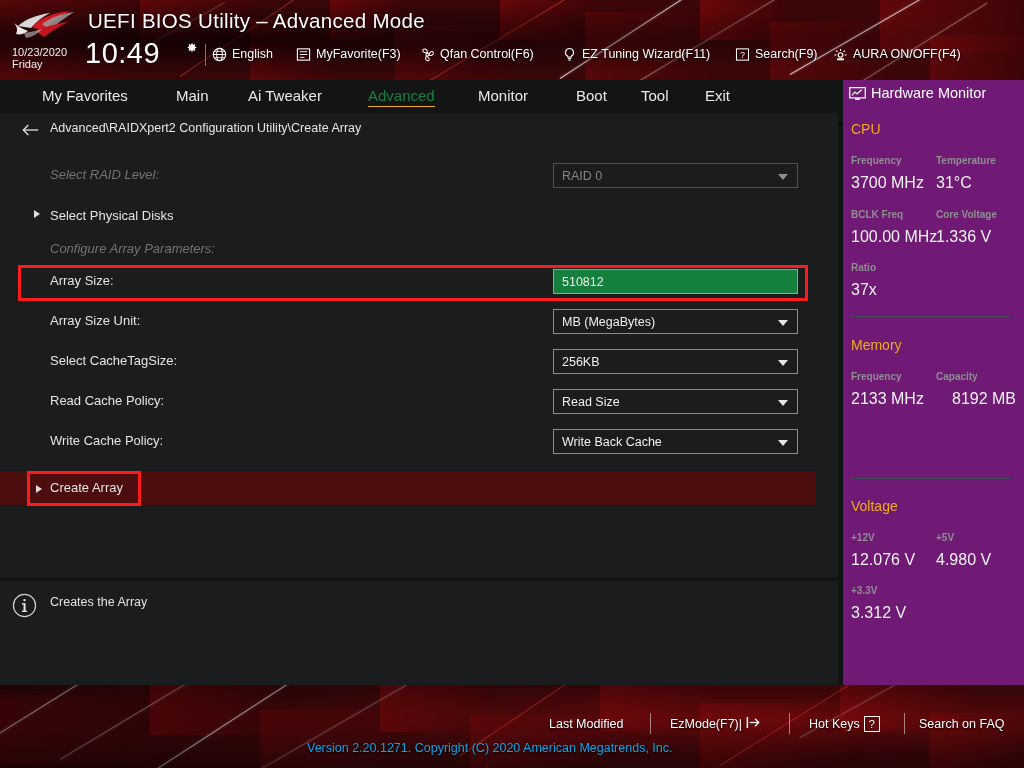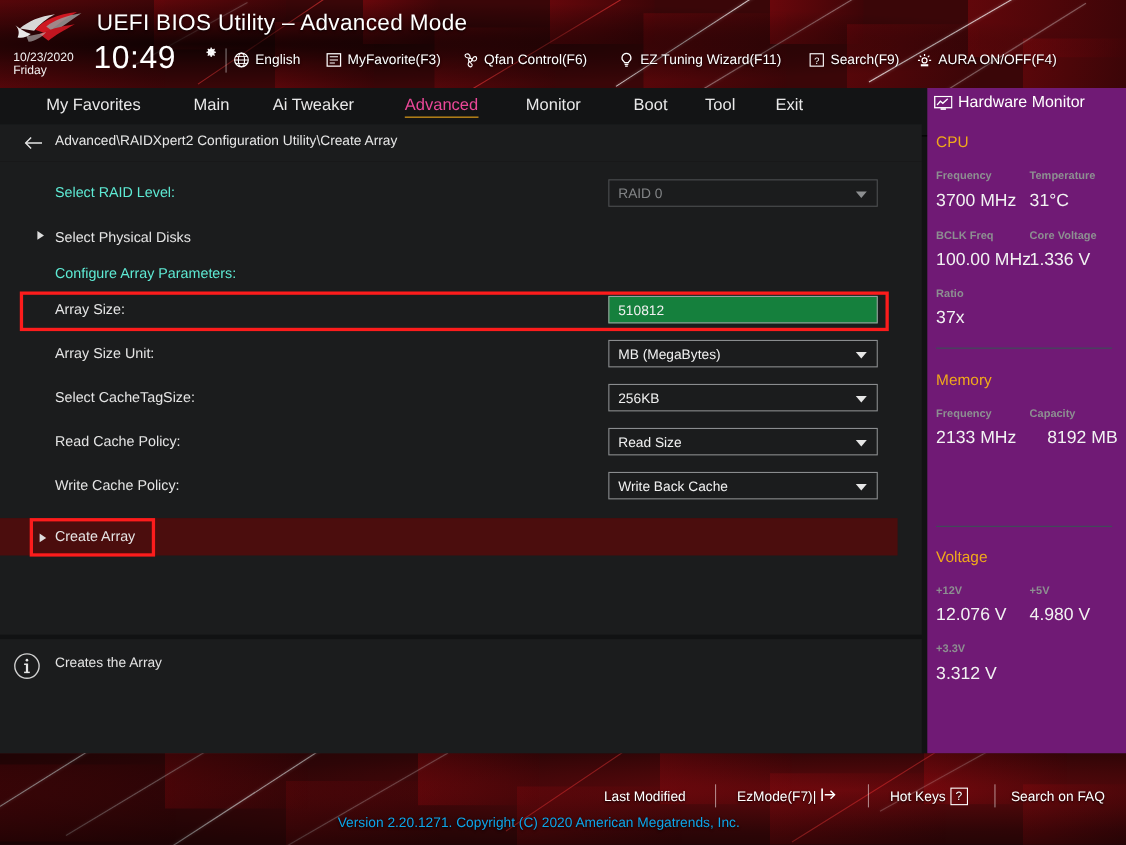--- a/index.html
+++ b/index.html
@@ -61,40 +61,40 @@
   .navbar {
     position:absolute; left:0; top:80px; width:1024px; height:44px;
     background:#131415;
     border-bottom:1px solid #000;
   }
   .navbar-inner { position:relative; height:32px; }
   .tab {
     position:absolute; top:0; height:32px; line-height:31px;
     color:#e9e9e9; font-size:15px; white-space:nowrap;
   }
-  .tab.active { color:#ec4899; }
+  .tab.active { color:#15803d; }
   .tab.active::after {
     content:""; position:absolute; left:0; right:0; bottom:5px; height:1px; background:#f0a91b;
   }
 
   
   .crumbbar { position:absolute; left:0; top:113px; width:838px; height:34px; background:#1b1c1d; }
   .crumb-back { position:absolute; left:22px; top:9px; width:18px; height:16px; }
   .crumb-txt { position:absolute; left:50px; top:8px; font-size:12.5px; color:#e6e6e6; }
 
   
   .content {
     position:absolute; left:0; top:147px; width:838px; height:430px;
     background:#1b1c1d;
   }
   .row { position:absolute; left:0; width:838px; height:36px; }
   .row .lbl {
     position:absolute; top:9px; font-size:13px; color:#e4e4e4; white-space:nowrap;
   }
-  .row .lbl.dim { color:#5eead4; }
+  .row .lbl.dim { color:#737373;font-style:italic; }
   .row .lbl.indent { left:50px; }
   .row .lbl.arrowed { left:50px; }
   .arrow-glyph {
     position:absolute; left:34px; top:11px;
     width:0; height:0; border-left:6px solid #ddd;
     border-top:4px solid transparent; border-bottom:4px solid transparent;
   }
   .arrow-glyph.bar { left:36px; }
 
   .ctl {

